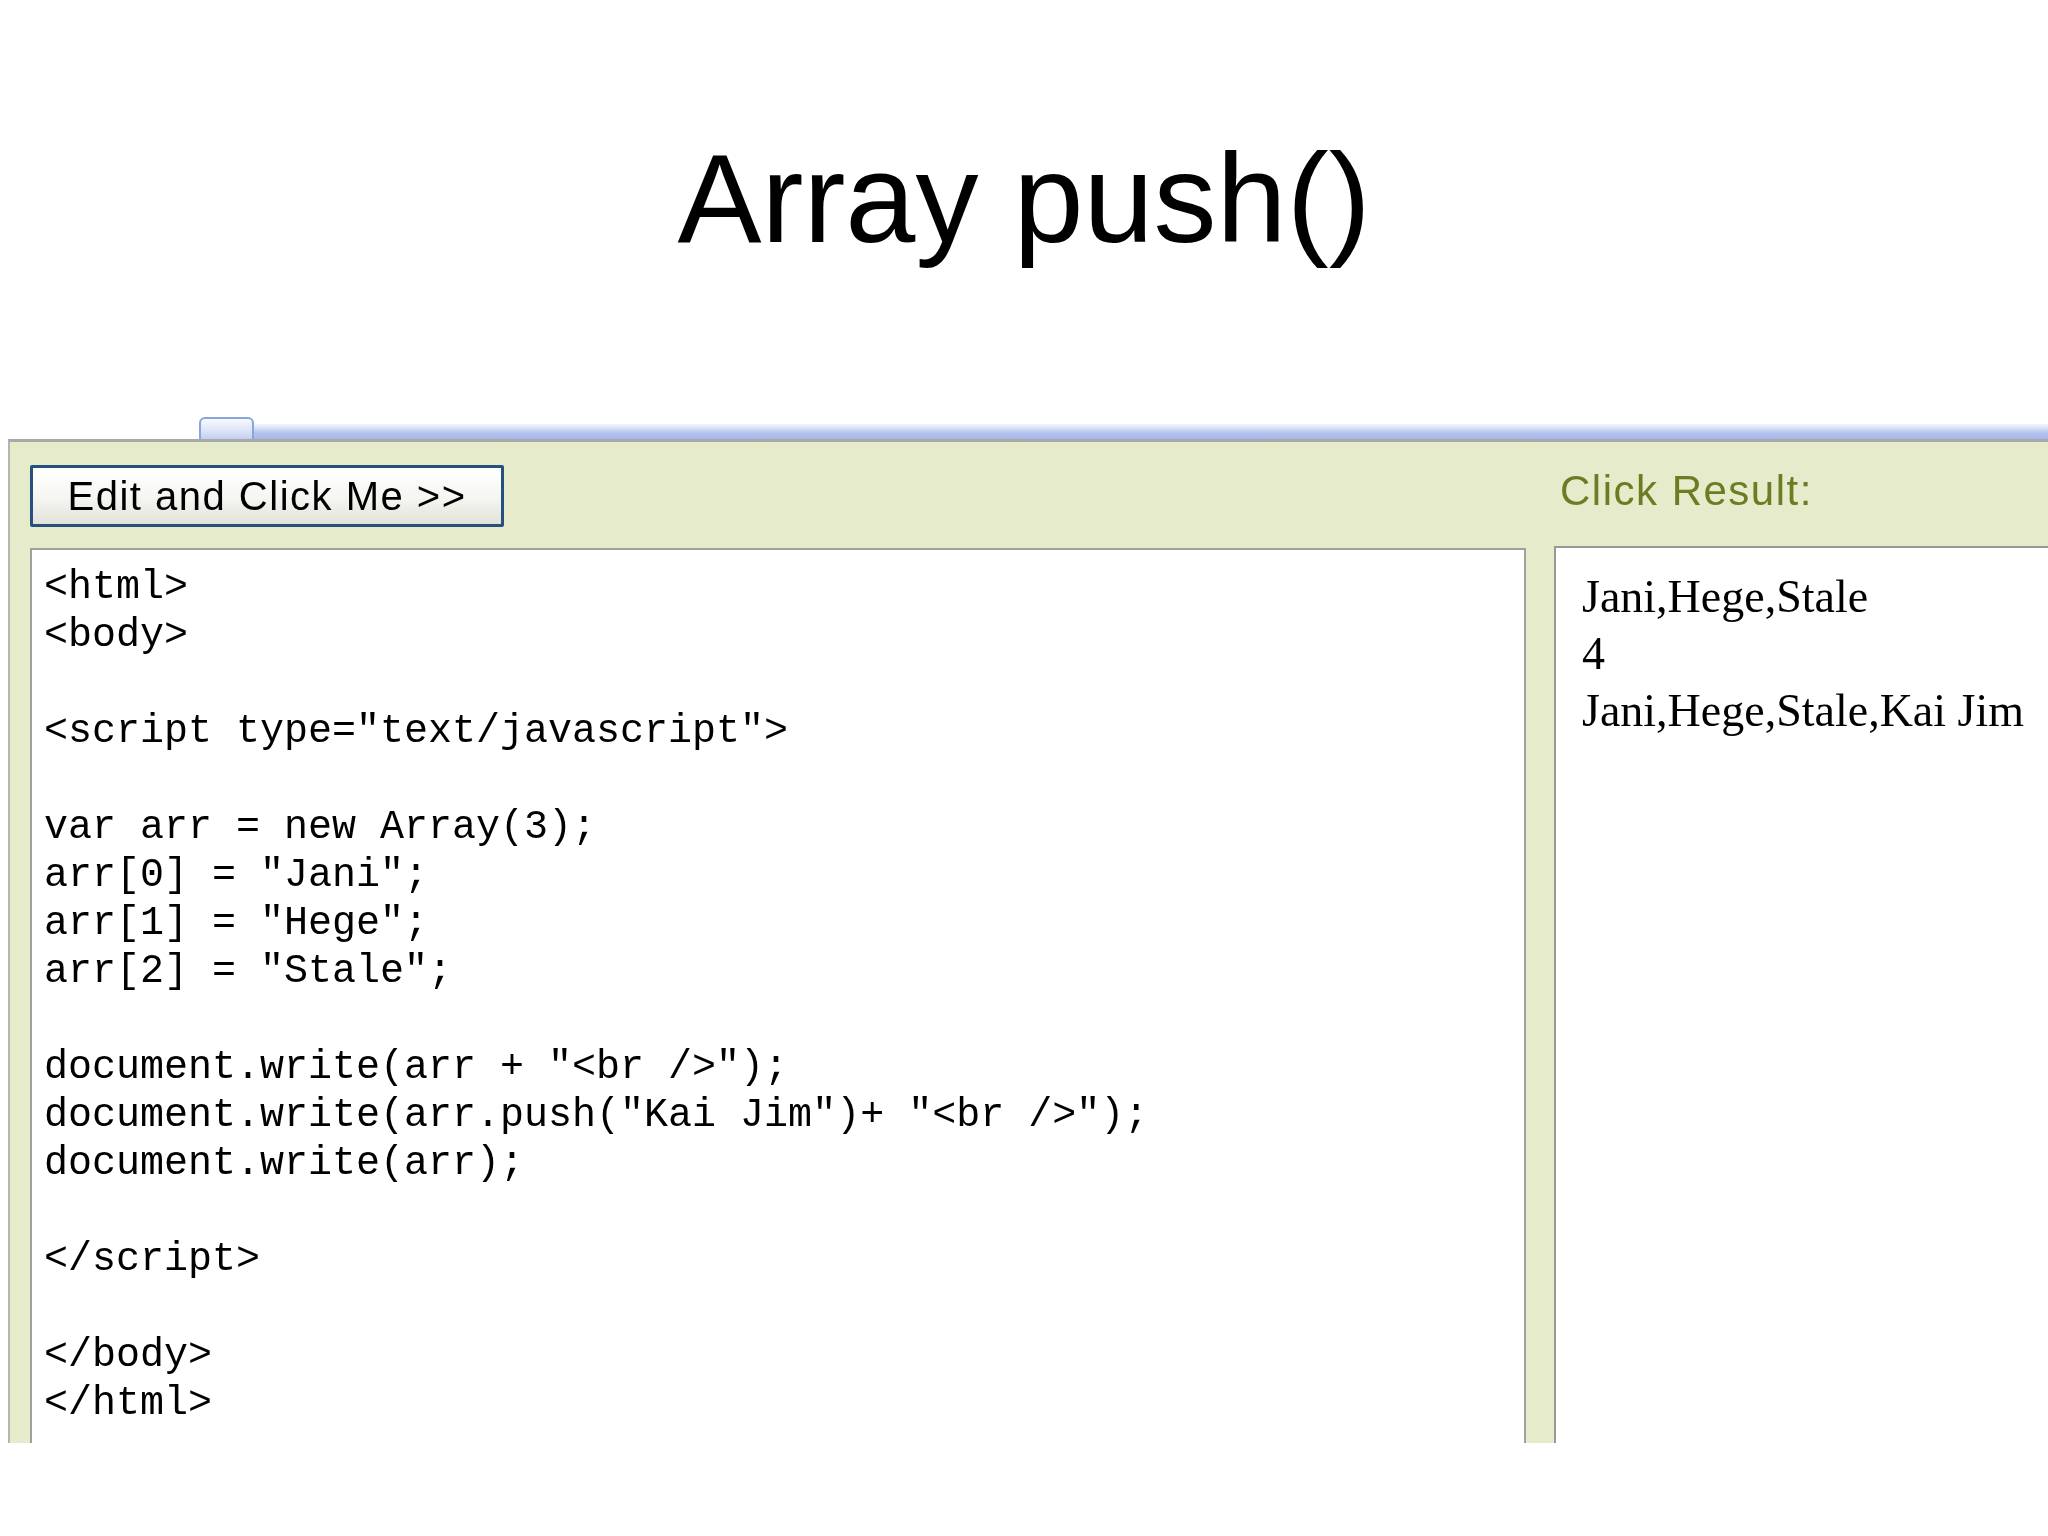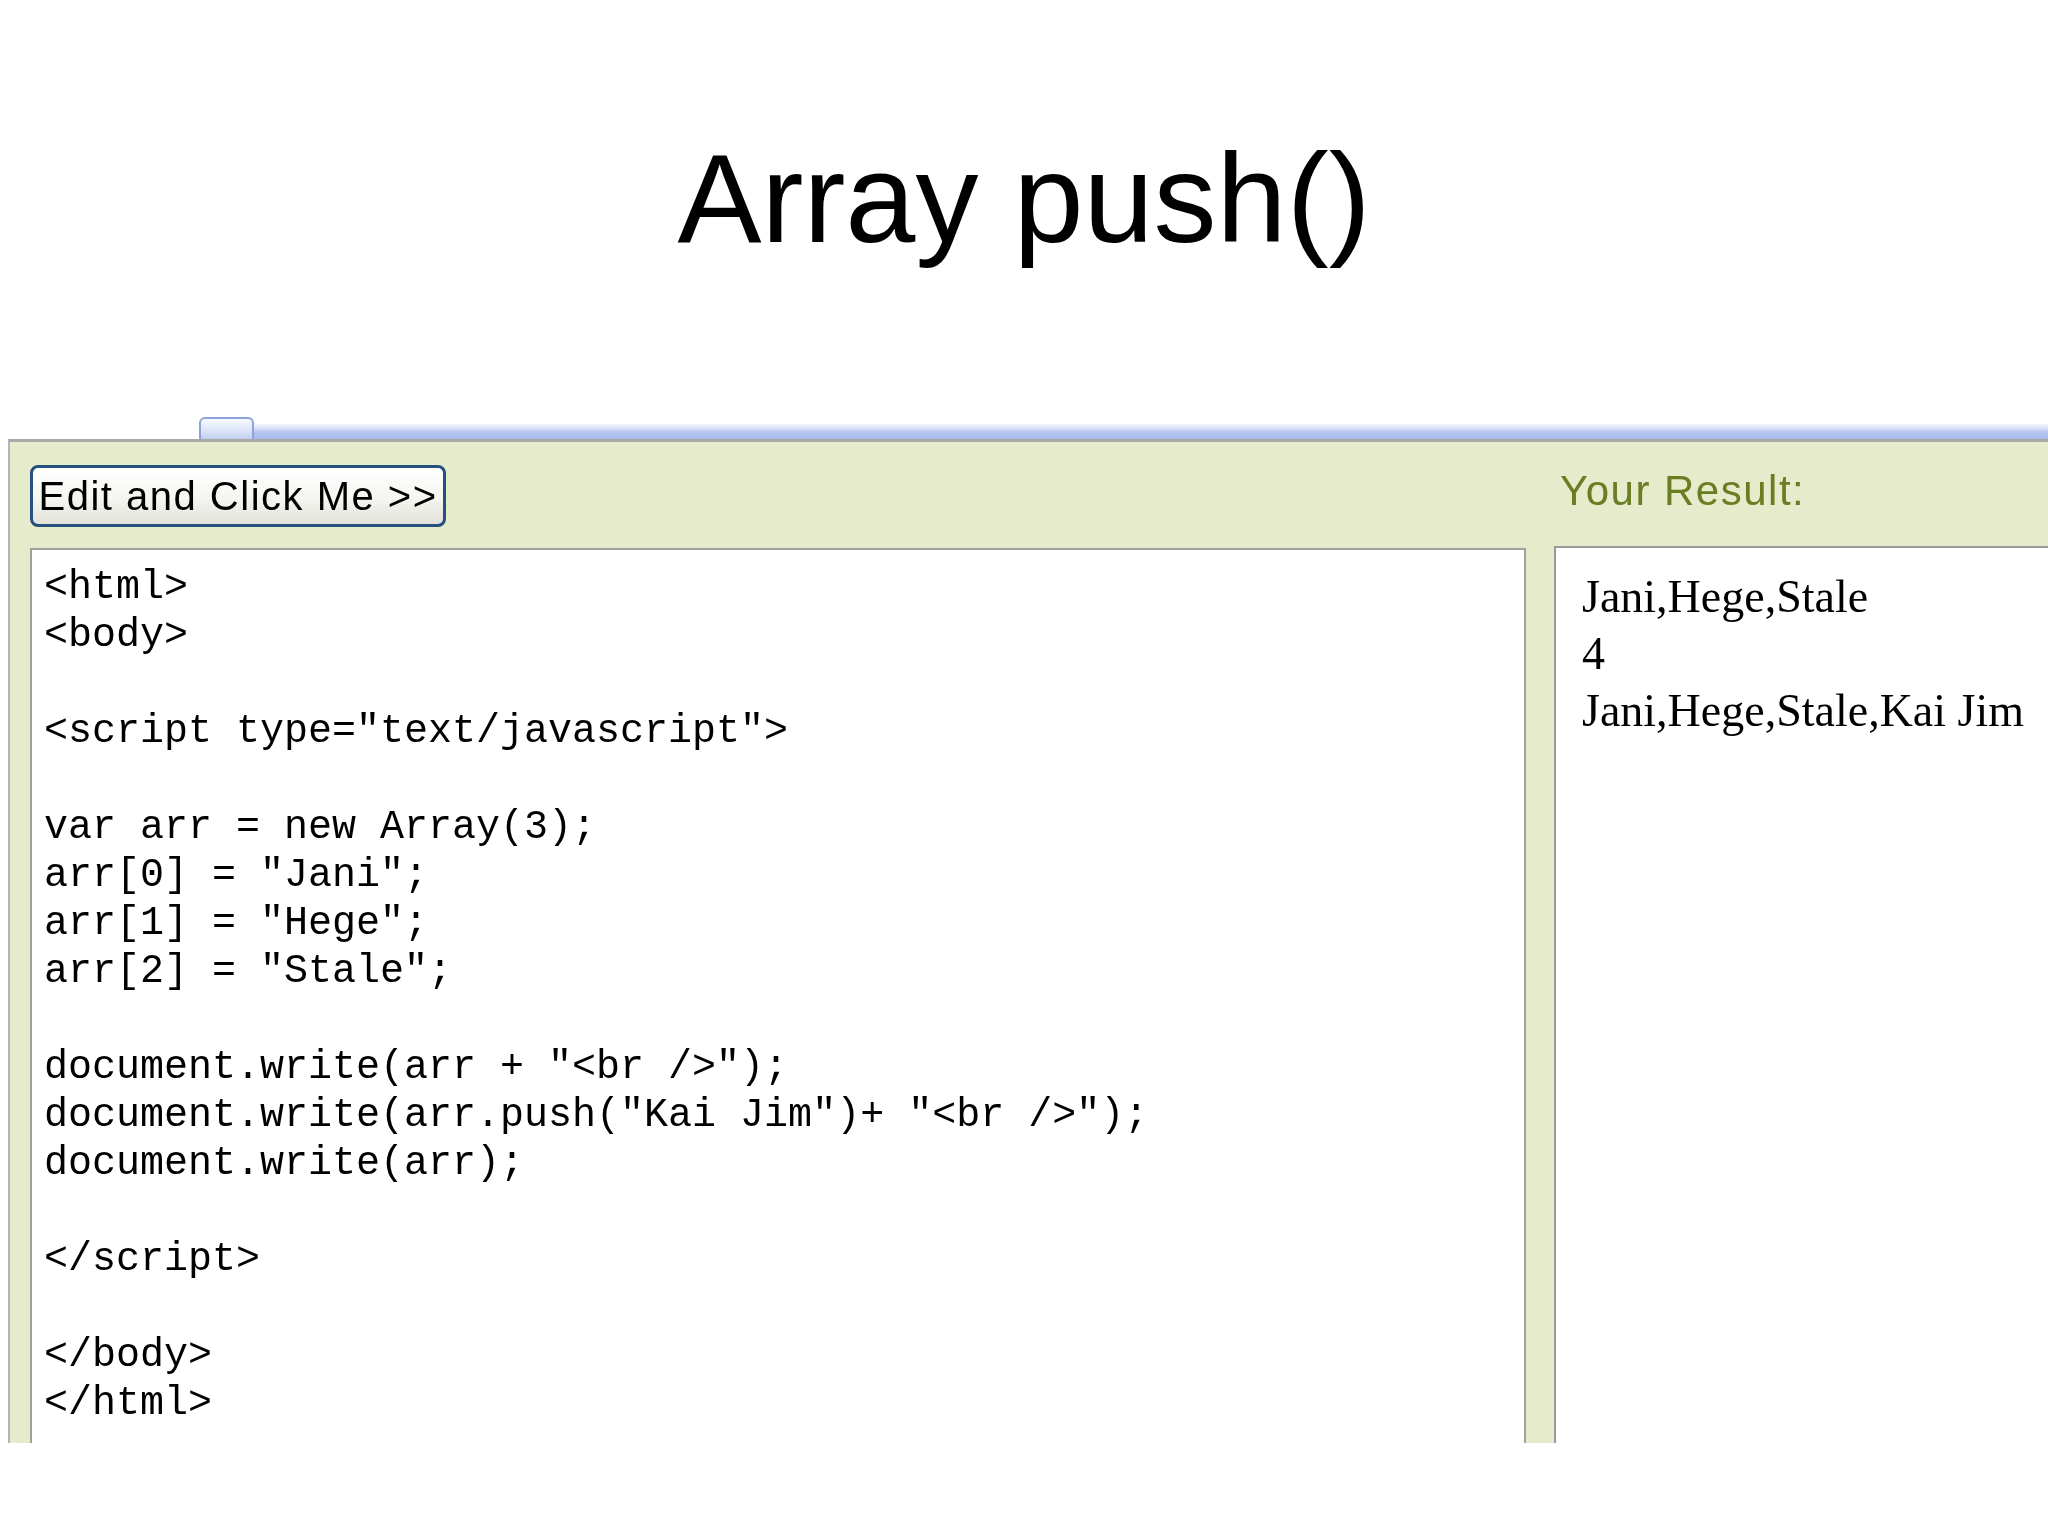--- a/index.html
+++ b/index.html
@@ -41,23 +41,23 @@
   
   .panel{
     position:absolute;left:8px;top:439px;width:2046px;height:1004px;
     box-sizing:border-box;overflow:hidden;
     background:var(--panel-background);
     border-top:3px solid var(--panel-border);
     border-left:2px solid #b5b5b5;
   }
 
   .run-btn{
-    position:absolute;left:20px;top:23px;width:416px;height:62px;
+    position:absolute;left:20px;top:23px;width:474px;height:62px;
     box-sizing:border-box;cursor:pointer;
-    border:3px solid var(--button-border);border-radius:8px;
+    border:3px solid var(--button-border);border-radius:2px;
     background:linear-gradient(180deg,#ffffff 0%,#f5f5f1 55%,#e2e2da 100%);
     font-family:"Liberation Sans",sans-serif;font-size:40px;letter-spacing:1.5px;
     color:#000;text-align:center;padding:0;
   }
 
   .code{
     position:absolute;left:20px;top:106px;width:1496px;height:1010px;
     box-sizing:border-box;display:block;
     background:#ffffff;color:var(--code-text);
     border:2px solid var(--box-border);
@@ -108,21 +108,21 @@
 
 document.write(arr + "&lt;br /&gt;");
 document.write(arr.push("Kai Jim")+ "&lt;br /&gt;");
 document.write(arr);
 
 &lt;/script&gt;
 
 &lt;/body&gt;
 &lt;/html&gt;</textarea>
 
-    <div class="result-heading">Your Result:</div>
+    <div class="result-heading">Click Result:</div>
 
     <div class="result-box">
       <div class="result-line">Jani,Hege,Stale</div>
       <div class="result-line">4</div>
       <div class="result-line">Jani,Hege,Stale,Kai Jim</div>
     </div>
 
   </div>
 </div>
 

